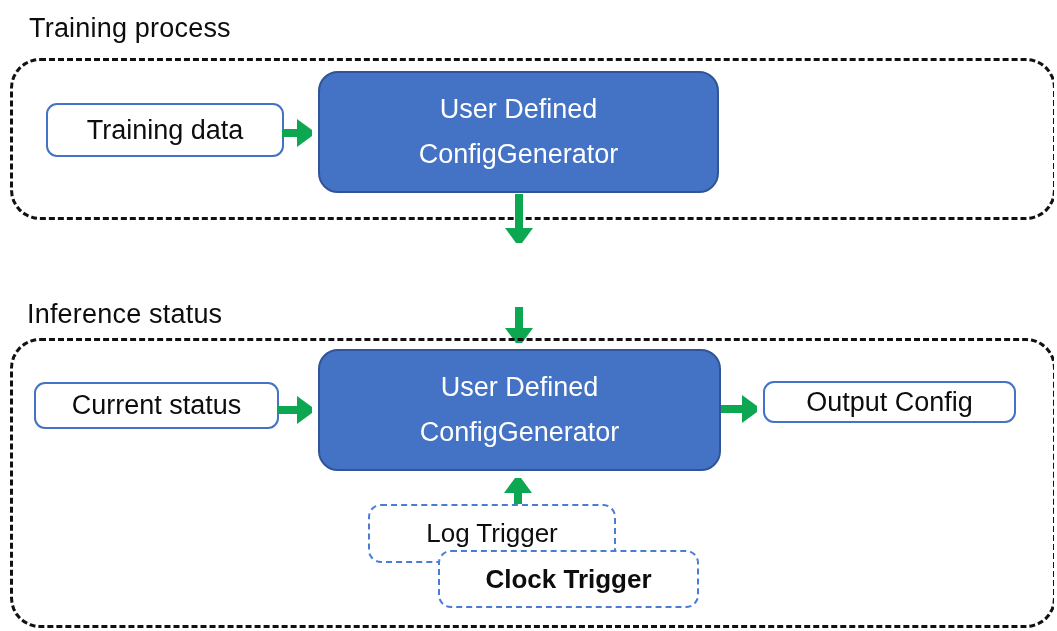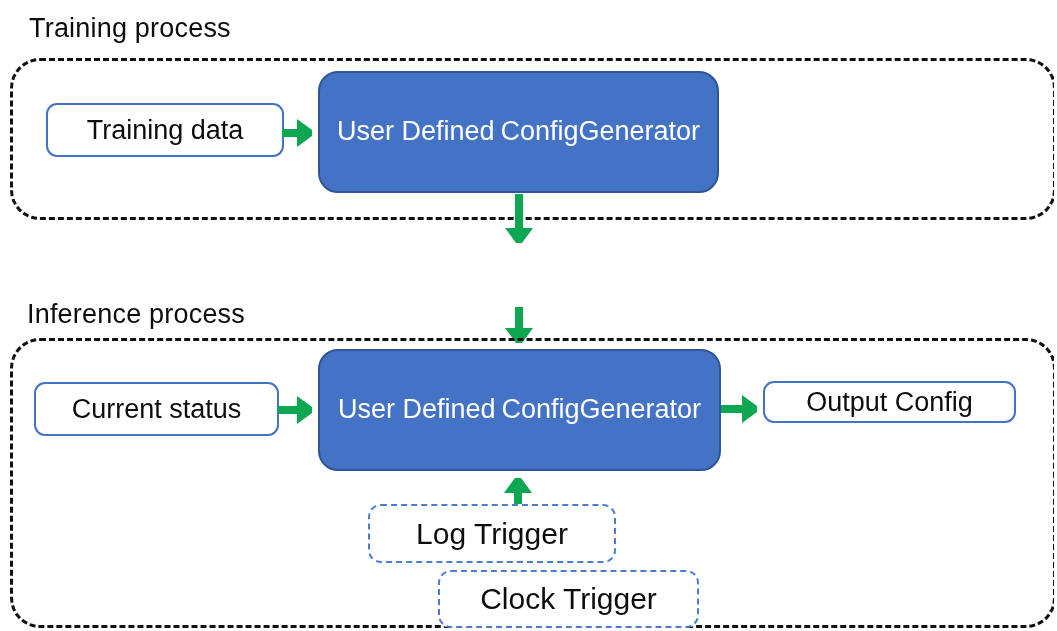--- a/index.html
+++ b/index.html
@@ -45,37 +45,37 @@
     font-size: 27px;
     color: var(--text-black);
     white-space: nowrap;
   }
   .gen-box {
     position: absolute;
     background: var(--node-fill);
     border: 2px solid var(--node-border);
     border-radius: 20px;
     display: flex;
-    flex-direction: row;
+    flex-direction: column;
     align-items: center;
     justify-content: center;
     color: #ffffff;
     font-size: 27px;
     line-height: 1.45;
     text-align: center;
   }
   .trigger-box {
     position: absolute;
     background: #ffffff;
     border: 2px dashed var(--trigger-blue);
     border-radius: 13px;
     display: flex;
     align-items: center;
     justify-content: center;
-    font-size: 30px;
+    font-size: 26px;
     color: var(--text-black);
     white-space: nowrap;
   }
   
   .arrow { position: absolute; }
   .arrow .shaft { position: absolute; background: var(--arrow-green); }
   .arrow .head { position: absolute; width: 0; height: 0; }
   .arrow.right .shaft { left: 0; top: 50%; transform: translateY(-50%); height: 8px; width: calc(100% - 14px); }
   .arrow.right .head { right: 0; top: 50%; transform: translateY(-50%);
     border-left: 15px solid var(--arrow-green); border-top: 11px solid transparent; border-bottom: 11px solid transparent; }
@@ -113,25 +113,25 @@
     <span class="shaft"></span>
     <span class="head"></span>
   </div>
 
 
   <div class="arrow down" style="left:501px; top:301px; width:24px; height:42px;">
     <span class="shaft"></span>
     <span class="head"></span>
   </div>
 
-  <div class="section-title" style="left:18px; top:290px;">Inference process</div>
+  <div class="section-title" style="left:18px; top:290px;">Inference status</div>
 
   <div class="proc-container" style="left:4px; top:332px; width:1046px; height:290px;"></div>
 
-  <div class="io-box" style="left:28px; top:376px; width:245px; height:54px;">
+  <div class="io-box" style="left:28px; top:376px; width:245px; height:47px;">
     <span>Current status</span>
   </div>
 
   <div class="arrow right" style="left:272px; top:392px; width:40px; height:24px;">
     <span class="shaft"></span>
     <span class="head"></span>
   </div>
 
   <div class="gen-box" style="left:312px; top:343px; width:403px; height:122px;">
     <span>User Defined</span>
@@ -149,17 +149,17 @@
 
   <div class="arrow up" style="left:500px; top:466px; width:24px; height:33px;">
     <span class="shaft"></span>
     <span class="head"></span>
   </div>
 
   <div class="trigger-box" style="left:362px; top:498px; width:248px; height:59px; z-index:1;">
     <span>Log Trigger</span>
   </div>
 
-  <div class="trigger-box" style="left:432px; top:564px; width:261px; height:58px; z-index:2;">
+  <div class="trigger-box" style="left:432px; top:544px; width:261px; height:58px; z-index:2;font-weight:bold;">
     <span>Clock Trigger</span>
   </div>
 
 </div>
 
 </body></html>

